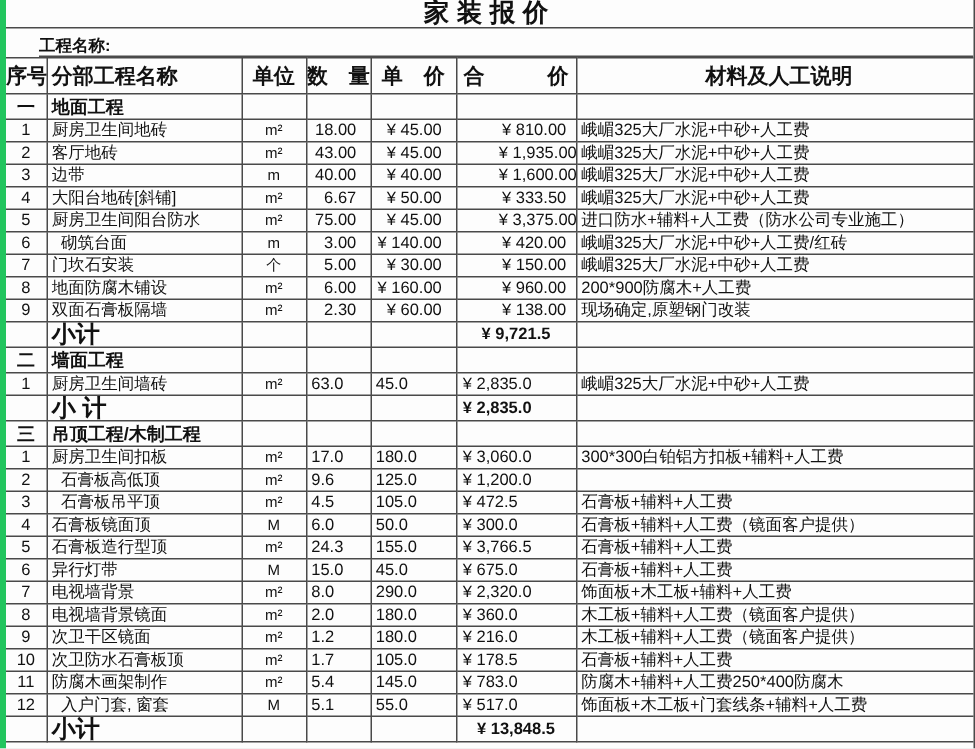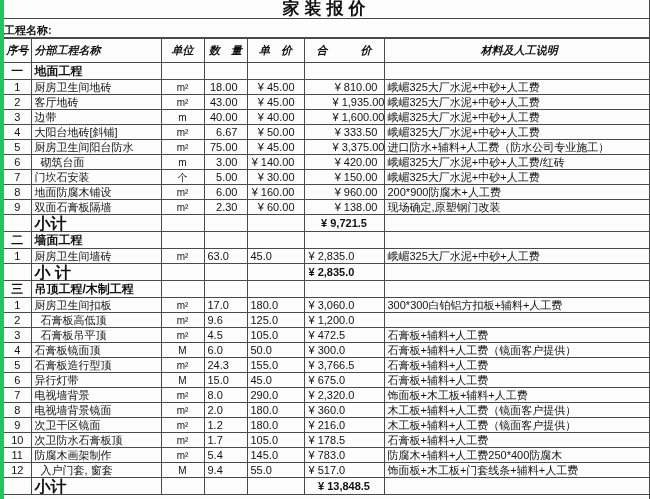--- a/index.html
+++ b/index.html
@@ -12,31 +12,31 @@
   .title-row{
     height:19px;border-bottom:1px solid #4a4a4a;
     text-align:center;box-sizing:border-box;
   }
   .title-row span{
     font-family:"Liberation Serif","DejaVu Serif",serif;
     font-weight:bold;font-size:17px;line-height:18px;letter-spacing:5px;
   }
   .project-row{
     height:19px;border-bottom:1px solid #4a4a4a;box-sizing:border-box;
-    font-weight:bold;font-size:11px;padding:4px 0 0 0;
+    font-weight:bold;font-size:11px;padding:4px 0 0 0;margin-left:22px;
   }
   table{border-collapse:collapse;width:650px;table-layout:fixed;font-size:11px;}
   th,td{
     border:1px solid #4a4a4a;padding:0;overflow:hidden;
     white-space:pre;line-height:13px;vertical-align:middle;
   }
   th:first-child,td:first-child{border-left:none;}
   th:last-child,td:last-child{border-right:none;}
   thead tr{height:24px;}
-  thead th{font-weight:bold;font-size:11px;text-align:center;font-style:italic;}
+  thead th{font-weight:bold;font-size:14px;text-align:center;}
   th.c-name{text-align:left;padding-left:3px;}
   tr.section{height:17px;}
   tr.subtotal{height:17px;}
   tr.item{height:15px;}
   td.c-no{text-align:center;}
   td.c-name{text-align:left;padding-left:3px;}
   td.c-unit{text-align:center;font-size:10px;}
   td.c-material{text-align:left;padding-left:3px;}
   tr.section td.c-no,tr.section td.c-name{font-weight:bold;font-size:12px;}
   tr.subtotal td.c-name{font-weight:bold;font-size:16px;}
@@ -310,21 +310,21 @@
           <td class="c-unit">m²</td>
           <td class="c-qty">5.4</td>
           <td class="c-price">145.0</td>
           <td class="c-total">¥ 783.0</td>
           <td class="c-material">防腐木+辅料+人工费250*400防腐木</td>
         </tr>
         <tr class="item al-left">
           <td class="c-no">12</td>
           <td class="c-name">  入户门套, 窗套</td>
           <td class="c-unit">M</td>
-          <td class="c-qty">9.4</td>
+          <td class="c-qty">5.1</td>
           <td class="c-price">55.0</td>
           <td class="c-total">¥ 517.0</td>
           <td class="c-material">饰面板+木工板+门套线条+辅料+人工费</td>
         </tr>
         <tr class="subtotal">
           <td class="c-no"></td>
           <td class="c-name">小计</td>
           <td class="c-unit"></td>
           <td class="c-qty"></td>
           <td class="c-price"></td>

